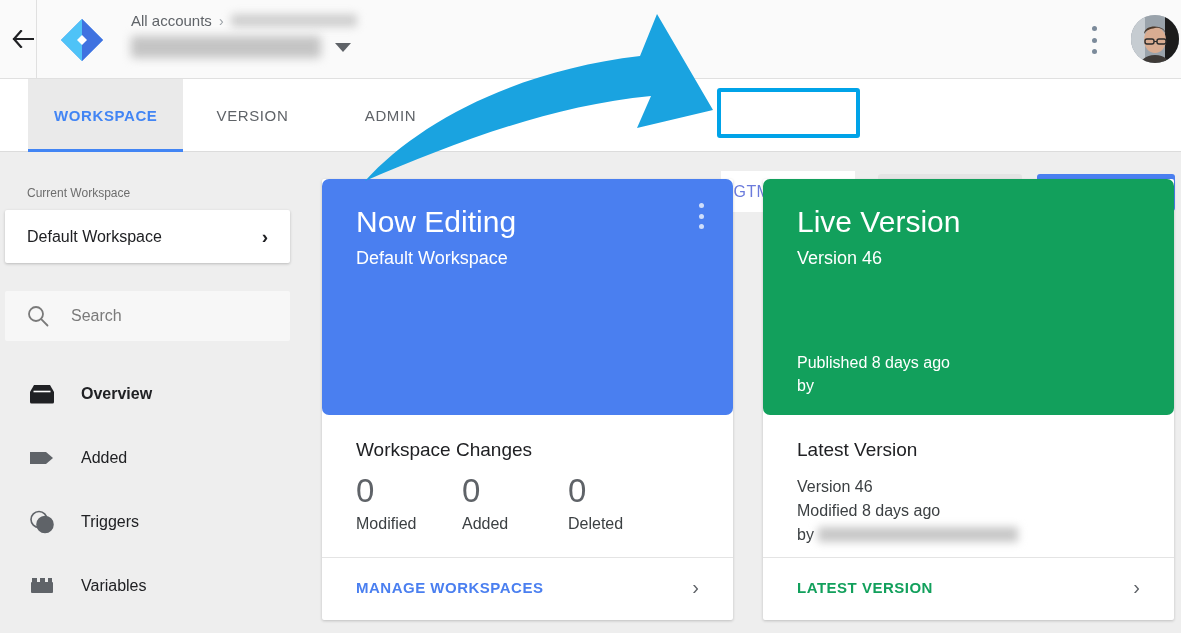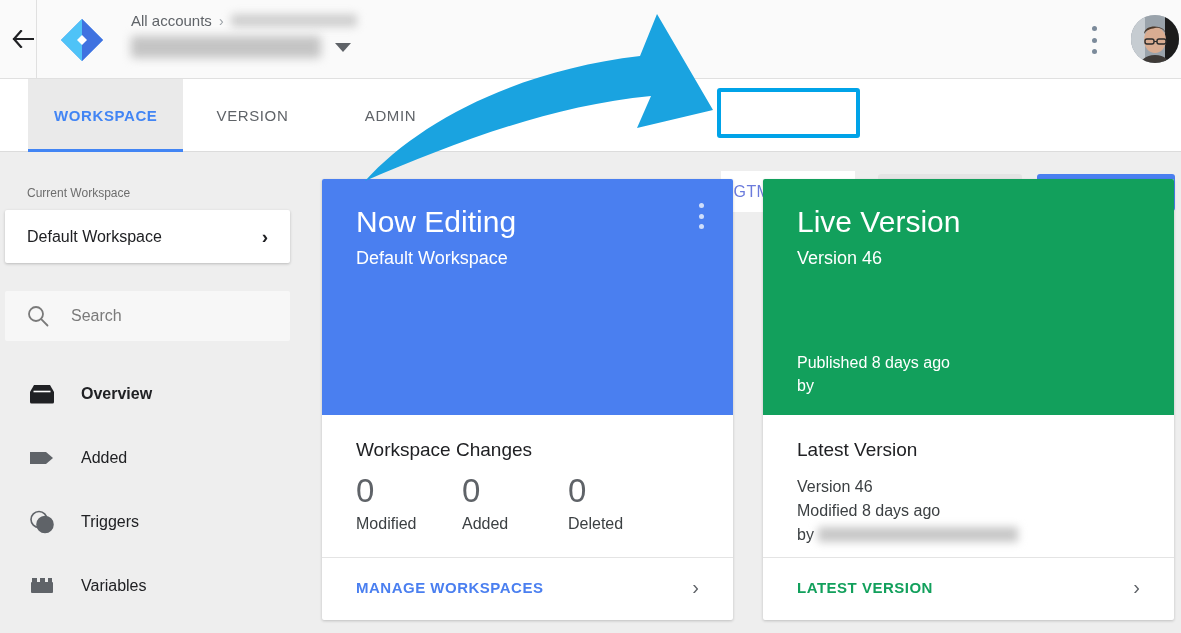--- a/index.html
+++ b/index.html
@@ -161,21 +161,21 @@
   
   .card {
     position: absolute; top: 179px;
     background: #ffffff; border-radius: 2px;
     box-shadow: 0 1px 3px rgba(0,0,0,.20);
     overflow: hidden;
   }
   .card-left { left: 322px; width: 411px; height: 441px; }
   .card-right { left: 763px; width: 411px; height: 441px; }
 
-  .card-hero { position: relative; height: 236px; padding: 26px 34px 0 34px; }
+  .card-hero { position: relative; height: 236px; padding: 26px 34px 0 34px; border-radius: 7px; }
   .hero-blue { background: #4a7ff0; }
   .hero-green { background: #0f9d58; background: #12a05c; }
   .hero-title { font-size: 30px; color: #ffffff; font-weight: normal; line-height: 1.15; }
   .hero-sub { font-size: 18px; color: #ffffff; margin-top: 8px; }
   .hero-foot { position: absolute; left: 34px; bottom: 16px; font-size: 16px; color: #ffffff; line-height: 1.45; }
   .hero-foot .email-blur {
     height: 15px; width: 200px; vertical-align: -2px;
     background: #7fc8a5; filter: blur(4px); margin-left: 4px;
   }
   .kebab-card {

